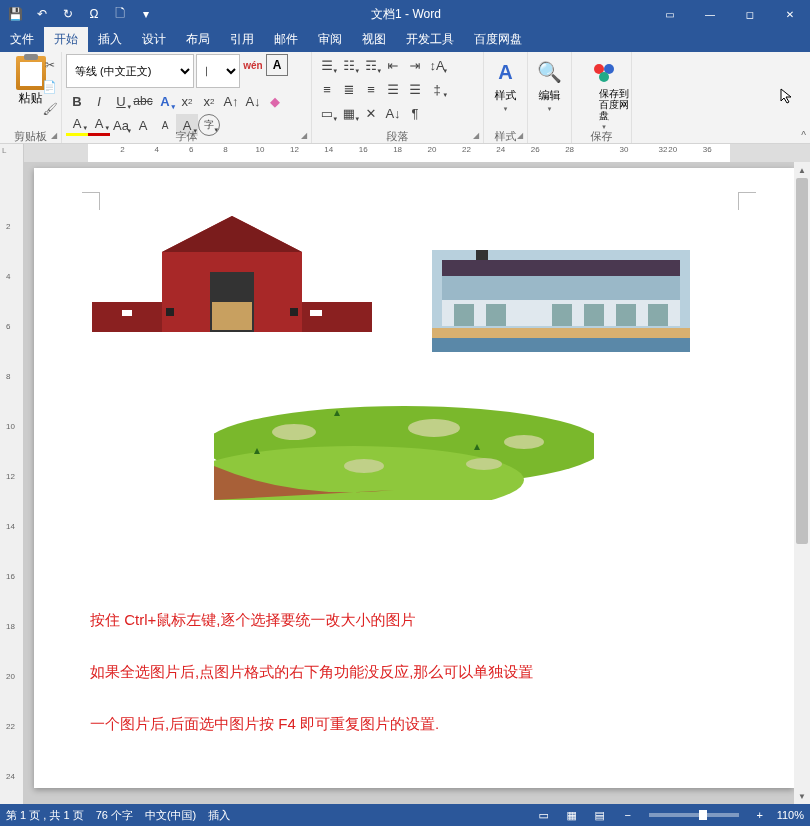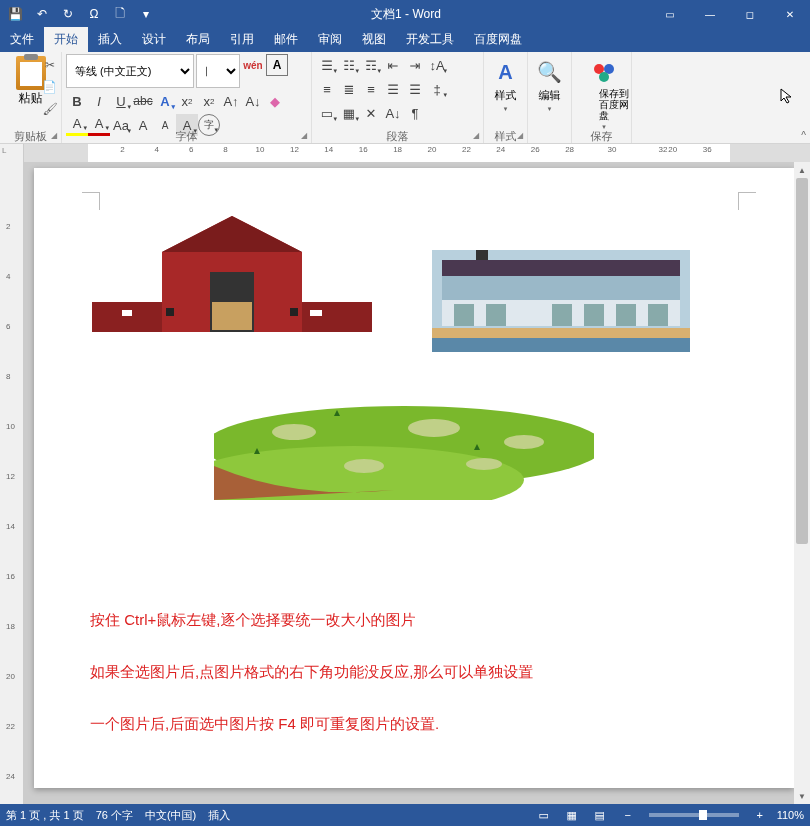--- a/index.html
+++ b/index.html
@@ -247,21 +247,21 @@
       <div class="ruler-num" style="left: 236px;">10</div>
       <div class="ruler-num" style="left: 270.4px;">12</div>
       <div class="ruler-num" style="left: 304.8px;">14</div>
       <div class="ruler-num" style="left: 339.2px;">16</div>
       <div class="ruler-num" style="left: 373.6px;">18</div>
       <div class="ruler-num" style="left: 408px;">20</div>
       <div class="ruler-num" style="left: 442.4px;">22</div>
       <div class="ruler-num" style="left: 476.8px;">24</div>
       <div class="ruler-num" style="left: 511.2px;">26</div>
       <div class="ruler-num" style="left: 545.6px;">28</div>
-      <div class="ruler-num" style="left: 588px;">30</div>
+      <div class="ruler-num" style="left: 600px;">30</div>
       <div class="ruler-num" style="left: 639px;">32</div>
       <div class="ruler-num" style="left: 648.8px;">20</div>
       <div class="ruler-num" style="left: 683.2px;">36</div>
       <div class="ruler-num" style="left: 717.6px;">38</div>
       <div class="ruler-num" style="left: 752px;">40</div>
       <div class="ruler-num" style="left: 786.4px;">42</div>
       <div class="ruler-margin-l" style="width: 64px;"></div>
       <div class="ruler-margin-r" style="width: 80px;"></div>
     </div>
 </div>

